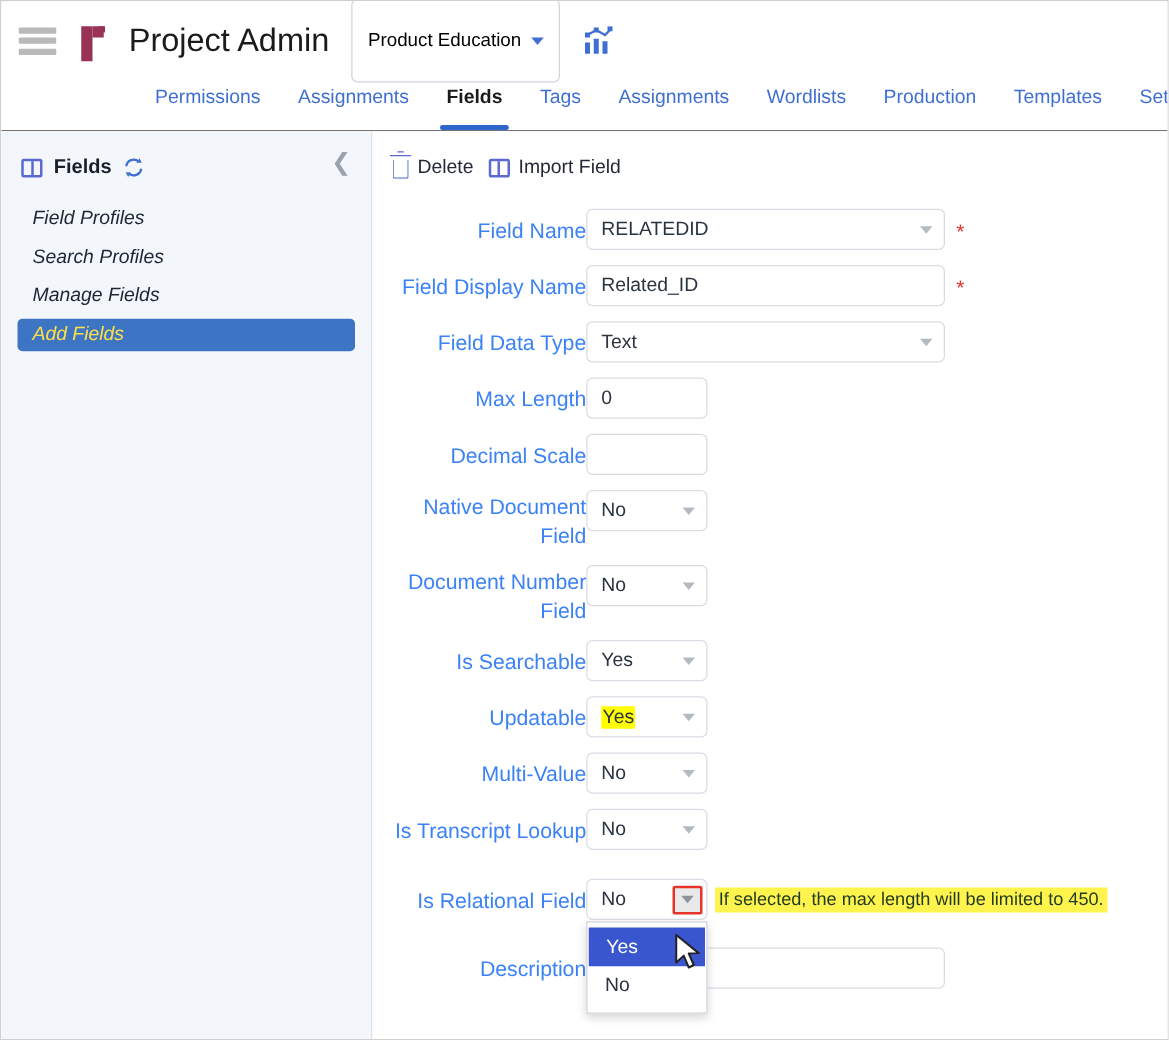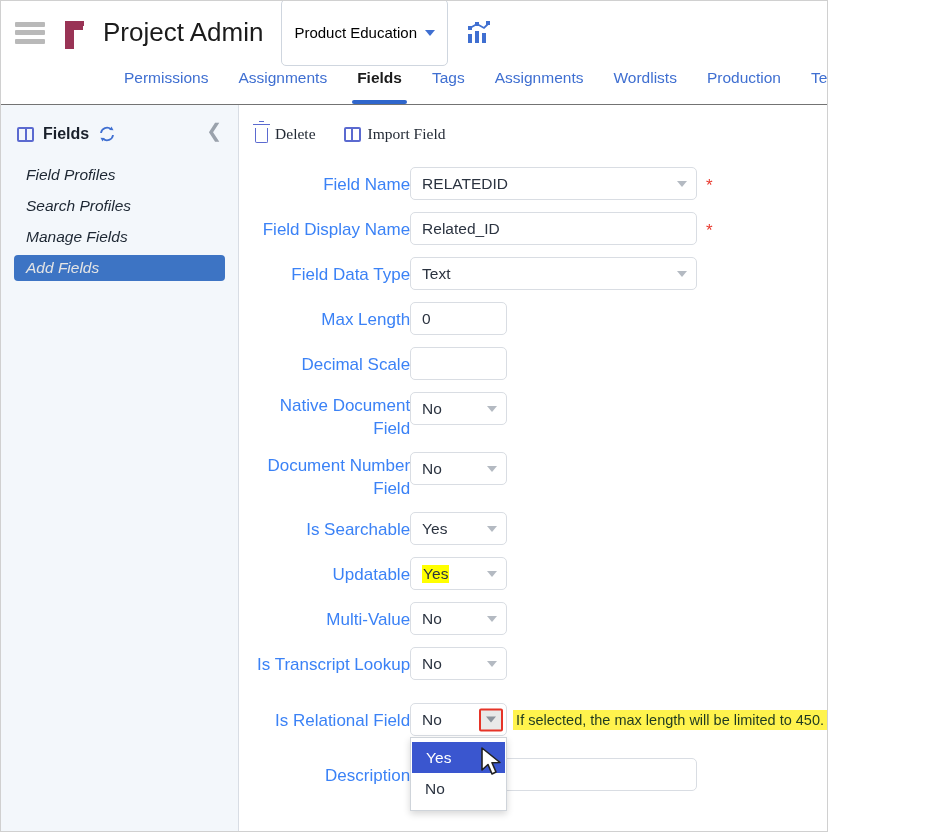--- a/index.html
+++ b/index.html
@@ -4,21 +4,21 @@
 <style>
   * { box-sizing: border-box; margin: 0; padding: 0; }
   html, body {
     width: 935px; height: 832px;
     font-family: "Liberation Sans", sans-serif;
     background: #ffffff;
     overflow: hidden;
   }
   .app {
     position: relative;
-    width: 828px; height: 832px;
+    width: 935px; height: 832px;
     border: 1px solid #d0d0d0;
     background: #ffffff;
     overflow: hidden;
   }
 
   
   .topbar {
     height: 63px;
     display: flex;
     align-items: center;
@@ -171,38 +171,37 @@
     padding-left: 12px;
     font-size: 15.5px;
     color: #1d2733;
     border-radius: 4px;
     margin-bottom: 6px;
     cursor: pointer;
     font-style: italic;
   }
   .side-item.active {
     background: #3d74c4;
-    color: #e5e5e5;
+    color: #fde047;
     height: 26px;
   }
 
   
   .main {
     flex: 1;
     padding: 20px 0 0 0;
     position: relative;
     background: #fff;
     overflow: visible;
   }
   .toolbar {
     display: flex; align-items: center;
-    gap: 28px;
+    gap: 12px;
     padding-left: 16px;
     margin-bottom: 24px;
-    font-family: Liberation Serif, serif;
   }
   .tool-btn {
     display: flex; align-items: center; gap: 7px;
     font-size: 15.5px;
     color: #232a35;
     cursor: pointer;
   }
   .trash-icon {
     width: 13px; height: 15px;
     position: relative;

